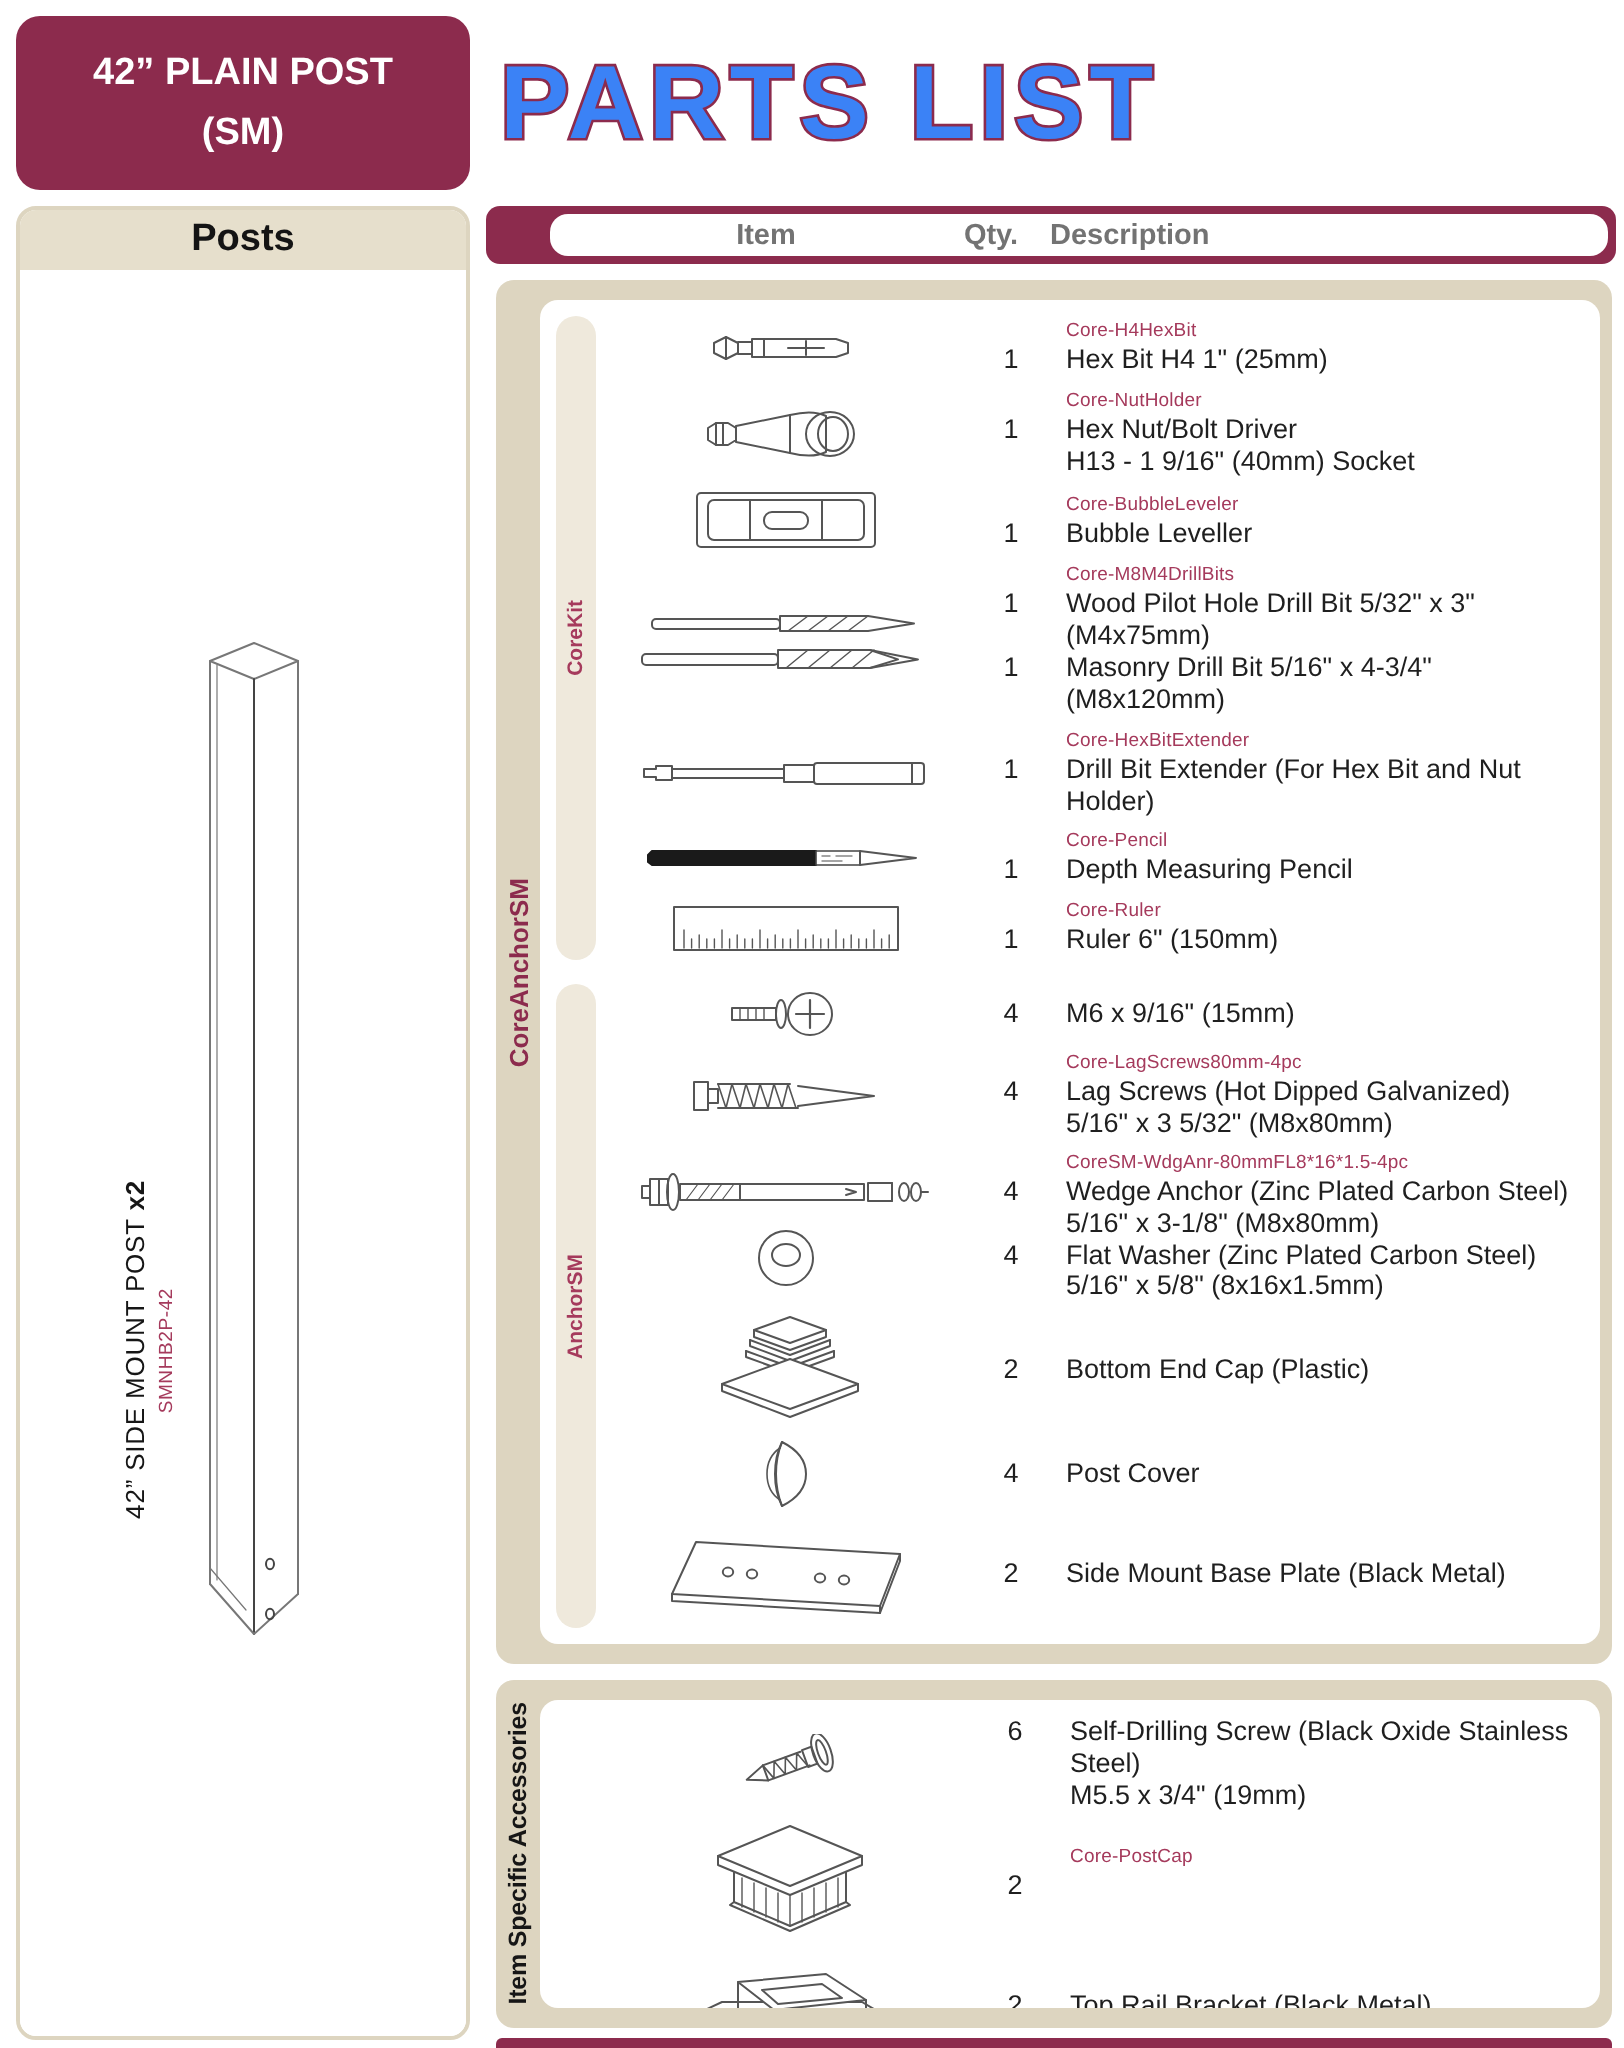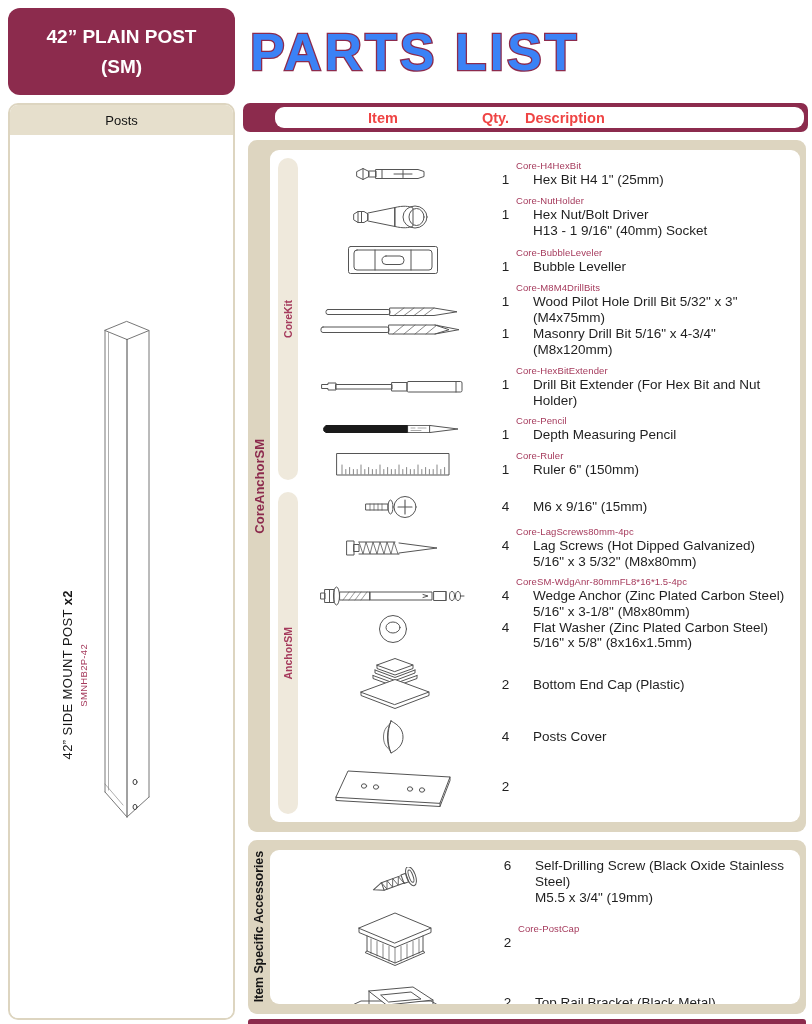--- a/index.html
+++ b/index.html
@@ -22,34 +22,34 @@
   .title{position:absolute;left:250px;top:8px;width:558px;height:88px;display:flex;align-items:center;white-space:nowrap}
   .outline{font-weight:700;font-size:52px;color:#3b82f6;-webkit-text-stroke:2.6px var(--maroon);
            paint-order:stroke fill}
   .outline.main{letter-spacing:3px}
   .outline.suffix{letter-spacing:0}
 
   
   .posts{position:absolute;left:8px;top:103px;width:227px;height:917px;border:2px solid var(--tan);
          border-radius:10px;overflow:hidden;background:#fff}
   .posts-head{height:30px;background:var(--tan2);display:flex;align-items:center;justify-content:center;
-              font-weight:400;font-size:13px;color:#141414}
+              font-weight:700;font-size:19px;color:#141414}
   .posts-body{position:relative;height:885px;background:#fff}
   .post-svg{position:absolute;left:87px;top:185px}
   .post-label{position:absolute;left:50px;top:330px;height:420px;display:flex;flex-direction:row;
               align-items:center;justify-content:center;gap:3px}
   .vtext{writing-mode:vertical-rl;transform:rotate(180deg);white-space:nowrap}
   .pl-main{font-size:13px;font-weight:500;color:#161616;letter-spacing:.4px}
   .pl-main b{font-weight:800}
   .pl-code{font-size:9.5px;color:var(--code);letter-spacing:.3px}
 
   
   .thead{position:absolute;left:243px;top:103px;width:565px;height:29px;background:var(--maroon);border-radius:7px}
   .thead-inner{position:absolute;left:32px;right:4px;top:4px;bottom:4px;background:#fff;border-radius:9px;
-               display:flex;align-items:center;font-weight:700;font-size:14.5px;color:#ef4444;padding-left:23px}
+               display:flex;align-items:center;font-weight:700;font-size:14.5px;color:#737373;padding-left:23px}
   .th-item{width:170px;text-align:center}
   .th-qty{width:55px;text-align:center}
   .th-desc{padding-left:2px}
 
   
   .group{position:absolute;left:248px;width:558px;background:var(--tan);border-radius:9px;display:flex}
   .group-main{top:140px;height:692px}
   .group-acc{top:840px;height:174px}
   .vband{width:22px;flex:none;position:relative;display:flex;align-items:center;justify-content:center}
   .vband .vtext{font-weight:700}
@@ -61,21 +61,21 @@
   .subsection{display:flex;min-height:0}
   .sub-0{height:322px;flex:none}
   .sub-1{flex:1}
   .pill{width:20px;flex:none;background:var(--pill);border-radius:10px;display:flex;align-items:center;justify-content:center}
   .pill .vtext{font-size:10.5px;font-weight:600;color:var(--code)}
   .sub-items{flex:1;padding-left:10px;display:flex;flex-direction:column;justify-content:space-between;padding-top:2px;padding-bottom:2px}
 
   .item{display:flex;align-items:center}
   .icon-cell{width:170px;flex:none;display:flex;flex-direction:column;align-items:center;justify-content:center;gap:4px}
   .item-right{flex:1;min-width:0}
-  .code{margin-left:38px;font-size:9.5px;color:var(--code);margin-bottom:1px;letter-spacing:.1px}
+  .code{margin-left:55px;font-size:9.5px;color:var(--code);margin-bottom:1px;letter-spacing:.1px}
   .row{display:flex;align-items:flex-start}
   .qty{width:55px;flex:none;text-align:center;font-size:13.5px;line-height:15.8px}
   .lines{flex:1;font-size:13.5px;line-height:15.8px}
 
   .acc-items{height:100%;display:flex;flex-direction:column;justify-content:space-between}
   .acc-items .item{padding-left:32px}
   .acc-items .icon-cell{width:170px}
 
   .bottom-bar{position:absolute;left:248px;top:1019px;width:558px;height:6px;background:var(--maroon);
               border-radius:3px 3px 0 0}
@@ -396,40 +396,43 @@
                   <svg width="30" height="38" viewBox="0 0 30 38" fill="none" stroke="#555" stroke-width="1" stroke-linejoin="round" stroke-linecap="round">
                     <path d="M13 3 C21 7 25 12 25 19 C25 26 21 31 13 35 C10.5 30 9.5 24.5 9.5 19 C9.5 13.5 10.5 8 13 3 Z" fill="#fff"></path>
                     <path d="M13 3 C11 8 10 13.5 10 19 C10 24.5 11 30 13 35"></path>
                     <path d="M12 6 C7.5 9 5.5 13.5 5.5 19 C5.5 24.5 7.5 29 12 32" stroke-width="0.8"></path>
                   </svg>
                 </div>
                 <div class="item-right">
                   <div class="row">
                     <div class="qty">4</div>
                     <div class="lines">
-                      <div>Posts Cover</div>
+                      <div>Post Cover</div>
                     </div>
                   </div>
                 </div>
               </div>
               <div class="item">
                 <div class="icon-cell">
                   <svg width="124" height="50" viewBox="0 0 124 50" fill="none" stroke="#555" stroke-width="1" stroke-linejoin="round" stroke-linecap="round">
                     <path d="M5 35 L17 9 L119 15 L109 41 Z" fill="#fff"></path>
                     <path d="M5 35 V38.5 L109 44.5 V41"></path>
                     <path d="M119 15 V18.5 L109 44.5"></path>
                     <ellipse cx="33" cy="24" rx="2.6" ry="2.2"></ellipse>
                     <ellipse cx="45" cy="25" rx="2.6" ry="2.2"></ellipse>
                     <ellipse cx="79" cy="27" rx="2.6" ry="2.2"></ellipse>
                     <ellipse cx="91" cy="28" rx="2.6" ry="2.2"></ellipse>
                   </svg>
                 </div>
                 <div class="item-right">
                   <div class="row">
                     <div class="qty">2</div>
+                    <div class="lines">
+                      <div>Side Mount Base Plate (Black Metal)</div>
+                    </div>
                   </div>
                 </div>
               </div>
             </div>
           </div>
         </div>
     </div>
   </section>
 
   <section class="group group-acc">

